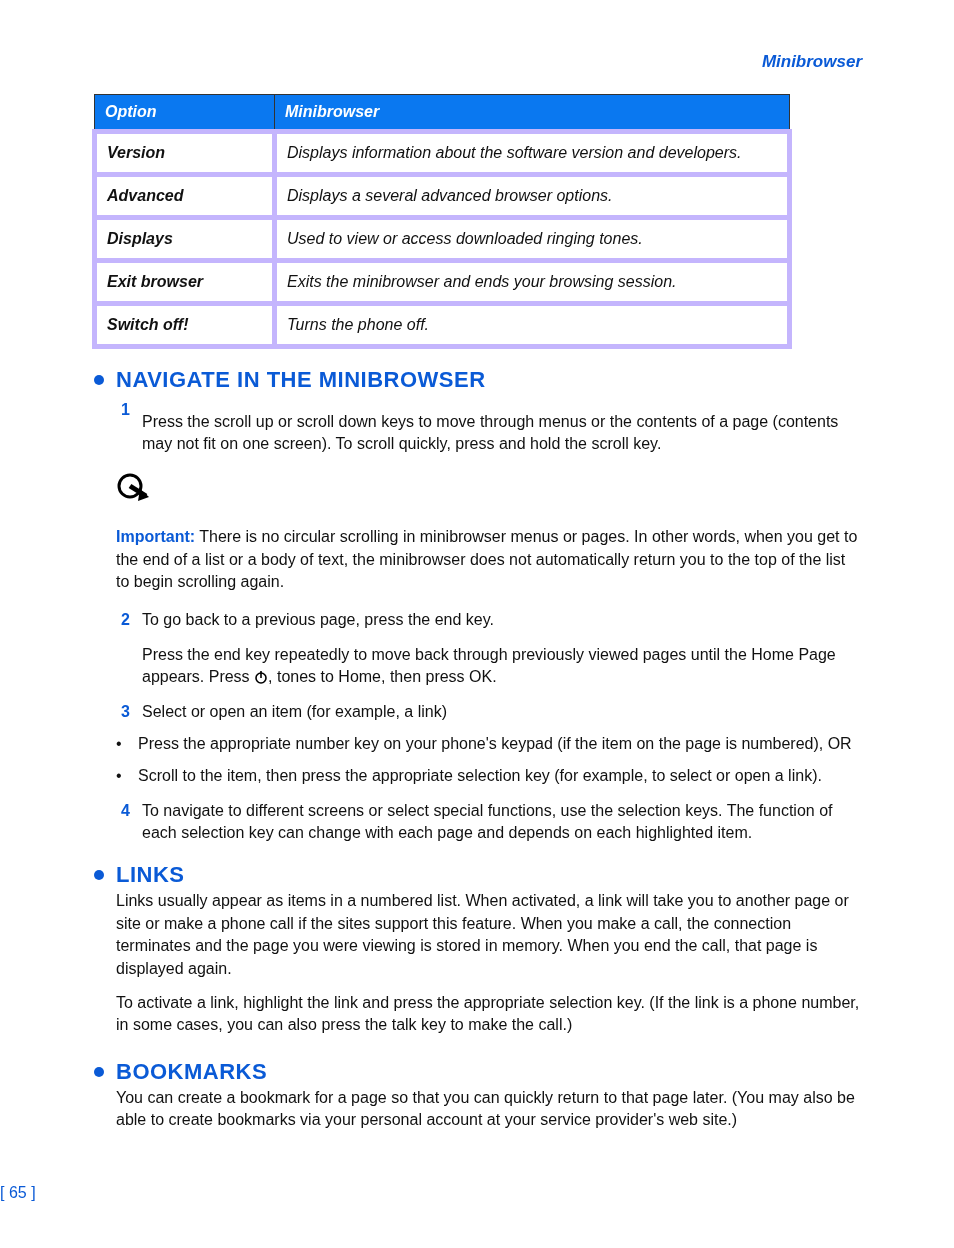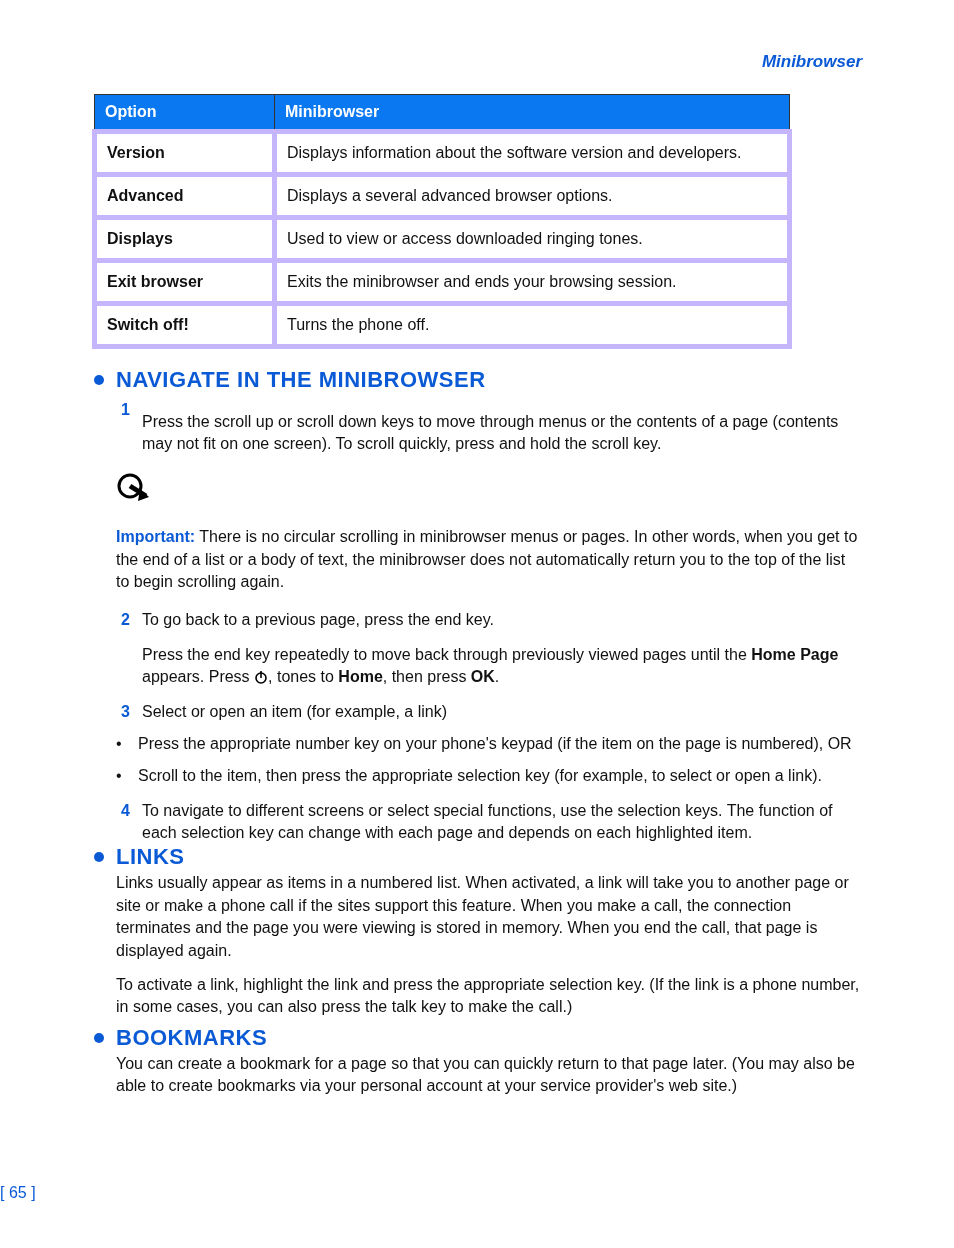--- a/index.html
+++ b/index.html
@@ -21,20 +21,21 @@
     font-style: italic;
     font-weight: 600;
     color: #0a5ad6;
     font-size: 17px;
     margin-bottom: 22px;
   }
   table.options {
     width: 700px;
     border-collapse: collapse;
     margin: 0 0 18px 0;
+    font-style: italic;
   }
   table.options th {
     background: #0a78f0;
     color: #fff;
     font-weight: 700;
     text-align: left;
     padding: 8px 10px;
     border: 1px solid #333;
     font-size: 16px;
   }
@@ -42,21 +43,21 @@
     border: 5px solid #c4b5fd;
     padding: 10px 10px;
     font-size: 16px;
     vertical-align: top;
   }
   table.options td.opt {
     font-weight: 700;
     width: 155px;
   }
   .section {
-    margin-top: 0;
+    margin-top: 18px;
   }
   .sec-head {
     display: flex;
     align-items: center;
     gap: 12px;
     margin-bottom: 2px;
   }
   .sec-bullet {
     width: 10px; height: 10px; border-radius: 50%;
     background: #0a5ad6;
@@ -105,21 +106,21 @@
   .important-label {
     color: #0a5ad6;
     font-weight: 700;
   }
   .bullet-item {
     display: flex;
     gap: 10px;
     margin-top: 10px;
   }
   .bullet-dot { min-width: 12px; }
-  .bold { font-weight: 700; }
+  .bold { font-weight: 400; }
   .inline-icon svg { width: 14px; height: 14px; vertical-align: -2px; }
   .footer {
     position: absolute;
     bottom: 46px;
     left: 0; right: 0;
     text-align: left;
     color: #0a5ad6;
     font-size: 16px;
   }
 </style>
@@ -231,21 +232,21 @@
     <div class="sec-head">
       <span class="sec-bullet"></span>
       <span class="sec-title">LINKS</span>
     </div>
     <div class="body">
       <div>Links usually appear as items in a numbered list. When activated, a link will take you to another page or site or make a phone call if the sites support this feature. When you make a call, the connection terminates and the page you were viewing is stored in memory. When you end the call, that page is displayed again.</div>
       <div class="para">To activate a link, highlight the link and press the appropriate selection key. (If the link is a phone number, in some cases, you can also press the talk key to make the call.)</div>
     </div>
   </div>
 
-  <div class="section" style="margin-top:6px">
+  <div class="section" style="margin-top:22px">
     <div class="sec-head">
       <span class="sec-bullet"></span>
       <span class="sec-title">BOOKMARKS</span>
     </div>
     <div class="body">
       <div>You can create a bookmark for a page so that you can quickly return to that page later. (You may also be able to create bookmarks via your personal account at your service provider's web site.)</div>
     </div>
   </div>
 
   <div class="footer">[ 65 ]</div>

